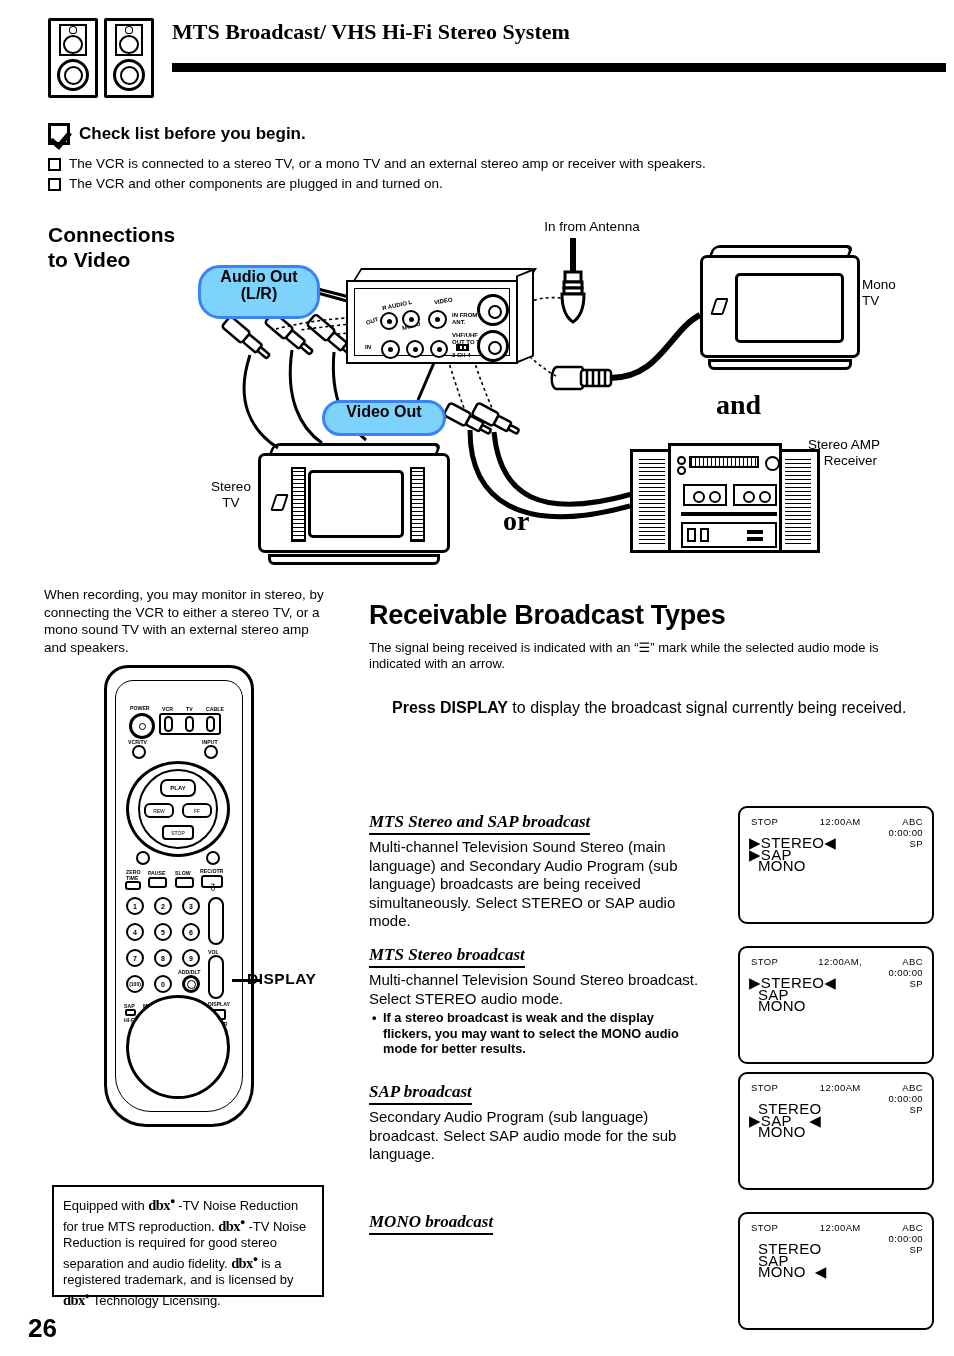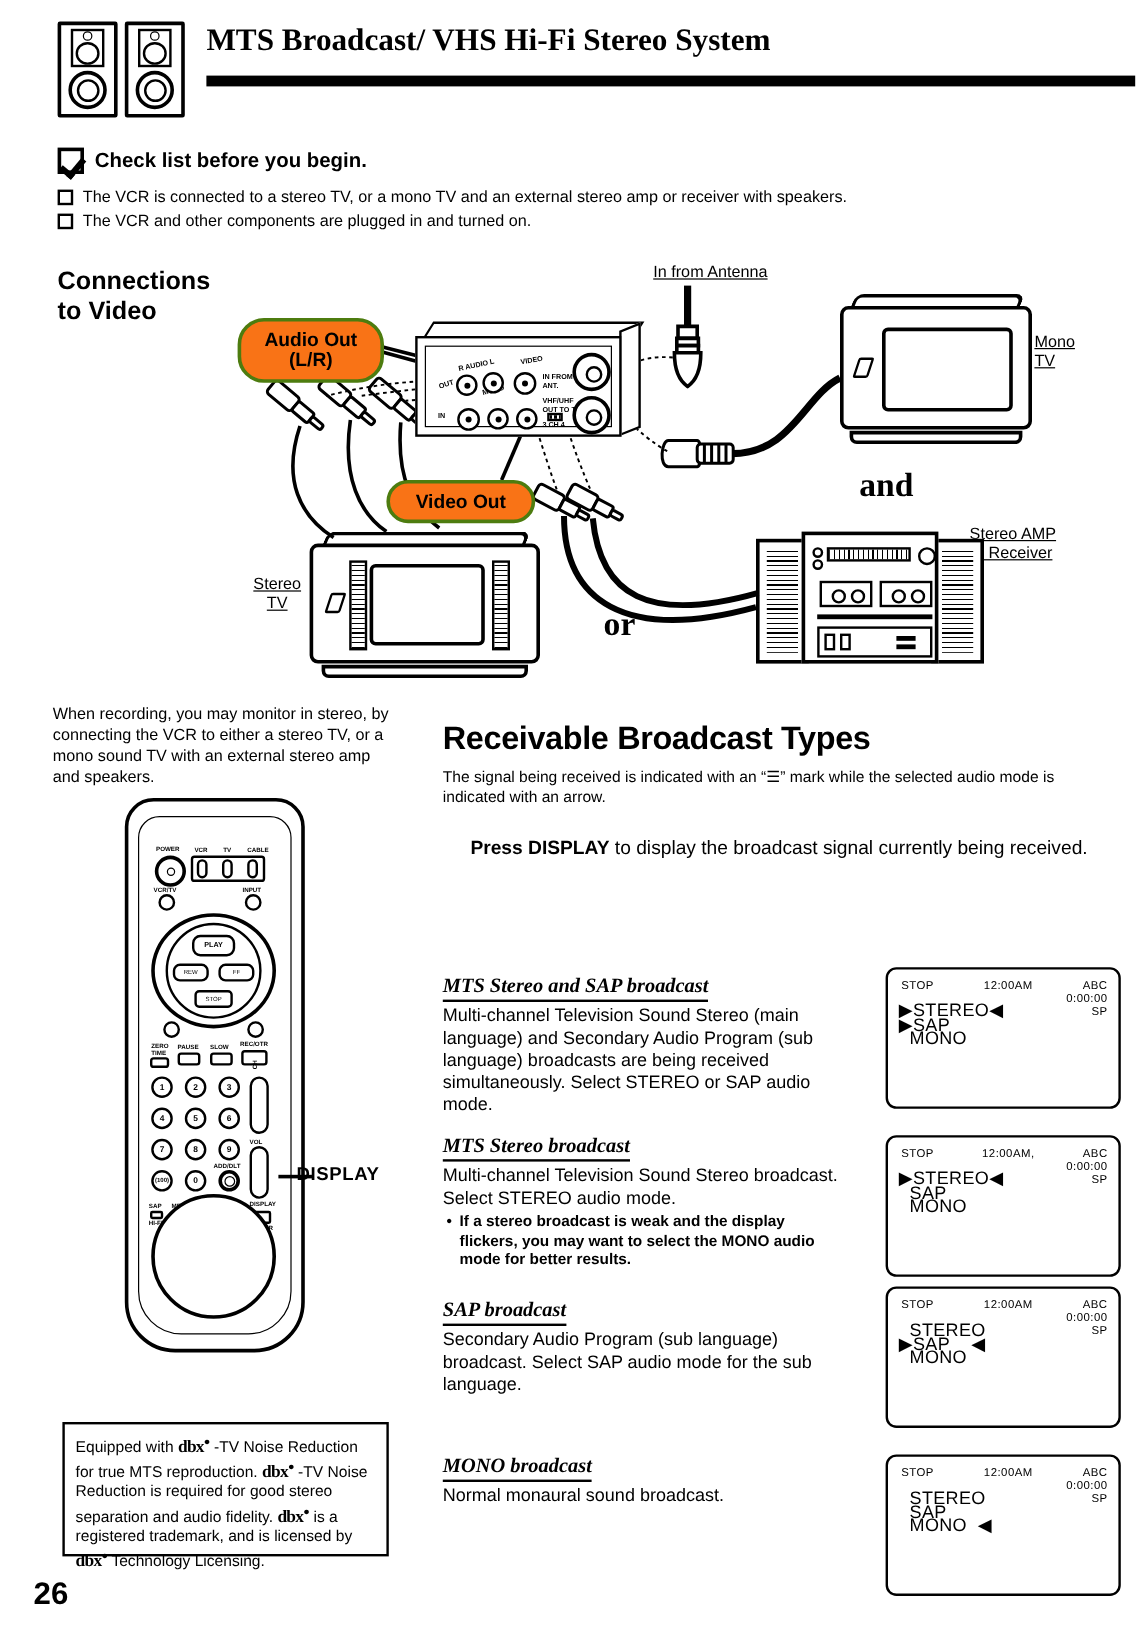--- a/index.html
+++ b/index.html
@@ -7,41 +7,41 @@
   .pg{position:absolute;inset:0;}
 
   
   .hdr-speakers{position:absolute;left:48px;top:18px;width:110px;height:80px;display:flex;gap:6px;}
   .spk{width:50px;height:80px;border:3px solid #000;border-radius:2px;display:flex;flex-direction:column;align-items:center;justify-content:flex-start;padding-top:3px;box-sizing:border-box;background:#fff;}
   .spk .tw{width:28px;height:32px;border:2px solid #000;display:flex;flex-direction:column;align-items:center;justify-content:center;box-sizing:border-box;}
   .spk .tw .dot{width:6px;height:6px;border:1px solid #000;border-radius:50%;margin-bottom:1px;}
   .spk .tw .mid{width:16px;height:16px;border:2px solid #000;border-radius:50%;}
   .spk .wf{width:32px;height:32px;border:3px solid #000;border-radius:50%;margin-top:3px;display:flex;align-items:center;justify-content:center;box-sizing:border-box;}
   .spk .wf i{display:block;width:15px;height:15px;border:2px solid #000;border-radius:50%;}
-  .hdr-title{position:absolute;left:172px;top:19px;font-family:"Liberation Serif",serif;font-weight:bold;font-size:26px;letter-spacing:0px;white-space:nowrap;}
+  .hdr-title{position:absolute;left:172px;top:19px;font-family:"Liberation Serif",serif;font-weight:bold;font-size:22px;letter-spacing:0px;white-space:nowrap;}
   .hdr-rule{position:absolute;left:172px;top:63px;width:774px;height:9px;background:#000;}
 
   
   .chk-head{position:absolute;left:48px;top:123px;display:flex;align-items:center;gap:9px;}
   .chk-box-big{width:22px;height:22px;border:3px solid #000;box-sizing:border-box;position:relative;}
   .chk-box-big::after{content:"";position:absolute;left:3px;top:2px;width:8px;height:15px;border:solid #000;border-width:0 5px 5px 0;transform:rotate(40deg);}
   .chk-head-t{font-size:17px;font-weight:bold;}
   .chk-row{position:absolute;display:flex;align-items:flex-start;gap:8px;}
   .chk-row .cb{width:13px;height:13px;border:2px solid #000;box-sizing:border-box;flex:none;margin-top:2px;}
   .chk-row .tx{font-size:13.5px;line-height:15px;}
   #chk1{left:48px;top:156px;}
   #chk2{left:48px;top:176px;}
 
   
   .conn-head{position:absolute;left:48px;top:222px;font-size:21px;font-weight:bold;line-height:25px;}
-  .callout{position:absolute;border:3px solid #4d7c0f;border-radius:22px;background:#f97316;display:flex;align-items:center;justify-content:center;text-align:center;font-weight:bold;line-height:17px;z-index:6;}
+  .callout{position:absolute;border:3px solid #3b82f6;border-radius:22px;background:#7dd3fc;display:flex;align-items:flex-start;justify-content:center;text-align:center;font-weight:bold;line-height:17px;z-index:6;}
   #co-audio{left:198px;top:265px;width:116px;height:48px;font-size:16px;}
   #co-video{left:322px;top:400px;width:118px;height:30px;font-size:16px;}
 
-  .lbl{position:absolute;font-size:13.5px;line-height:16px;text-align:center;text-decoration:underline;}
+  .lbl{position:absolute;font-size:13.5px;line-height:16px;text-align:center;}
   #lbl-ant{left:527px;top:219px;width:130px;}
   #lbl-mono{left:862px;top:277px;width:60px;text-align:left;}
   #lbl-stereo-tv{left:200px;top:479px;width:62px;}
   #lbl-amp{left:808px;top:437px;width:120px;text-align:left;}
   .wordop{position:absolute;font-family:"Liberation Serif",serif;font-weight:bold;}
   #w-and{left:716px;top:389px;font-size:28px;}
   #w-or{left:503px;top:505px;font-size:28px;}
 
   
   .vcr{position:absolute;left:346px;top:268px;width:186px;height:110px;z-index:3;}
@@ -516,21 +516,20 @@
     <ul>
       <li>If a stereo broadcast is weak and the display flickers, you may want to select the MONO audio mode for better results.</li>
     </ul>
   </div>
   <div class="sec" id="sec3">
     <h3>SAP broadcast</h3>
     <p>Secondary Audio Program (sub language) broadcast. Select SAP audio mode for the sub language.</p>
   </div>
   <div class="sec" id="sec4">
     <h3>MONO broadcast</h3>
-    <p>Normal monaural sound broadcast.</p>
   </div>
 
   <div class="osd" id="osd1">
     <div class="r1">
         <span>STOP</span>
         <span>12:00AM</span>
         <span>ABC</span>
       </div>
     <div class="r2">0:00:00</div>
     <div class="r3">SP</div>

